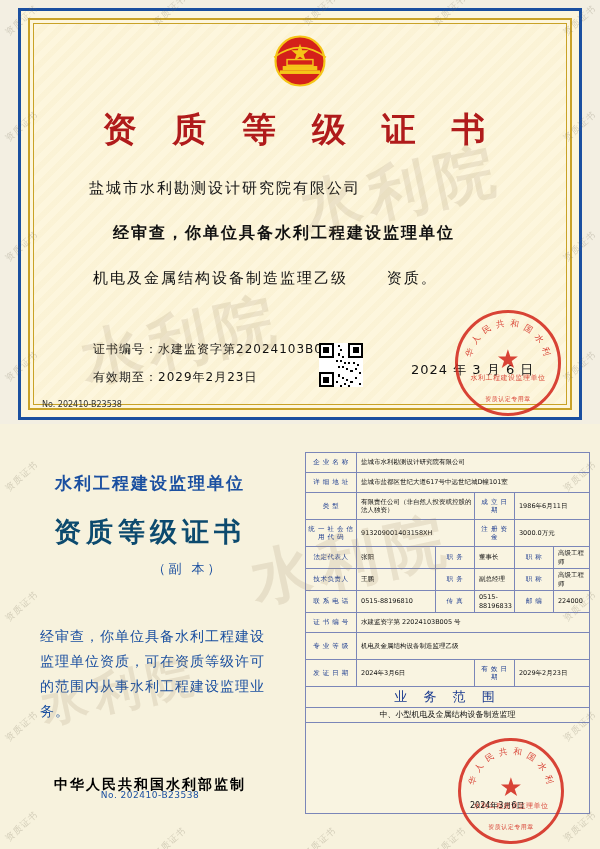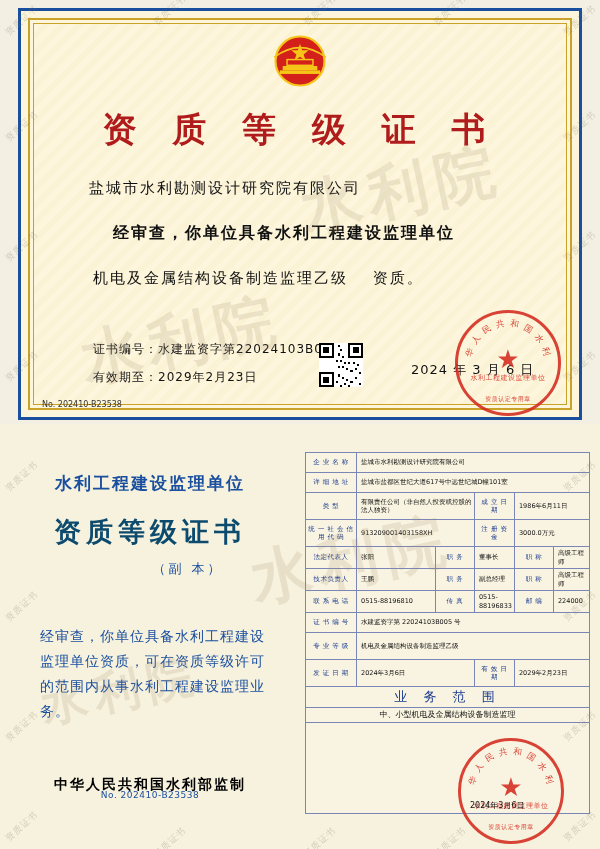--- a/index.html
+++ b/index.html
@@ -63,21 +63,21 @@
     font-size:15px;color:#111;letter-spacing:2px;z-index:4;
   }
   .line-review{
     position:absolute;top:212px;left:92px;
     font-size:16px;font-weight:bold;color:#111;letter-spacing:2px;z-index:4;
   }
   .line-scope{
     position:absolute;top:258px;left:72px;
     font-size:15px;color:#111;letter-spacing:2px;z-index:4;
   }
-  .line-scope .suffix{margin-left:18px;}
+  .line-scope .suffix{margin-left:32px;}
   .cert-no{
     position:absolute;top:330px;left:72px;font-size:12px;color:#111;
     letter-spacing:1px;z-index:4;
   }
   .valid{
     position:absolute;top:358px;left:72px;font-size:12px;color:#111;
     letter-spacing:1px;z-index:4;
   }
   .qr{
     position:absolute;top:332px;left:298px;width:44px;height:44px;z-index:4;

